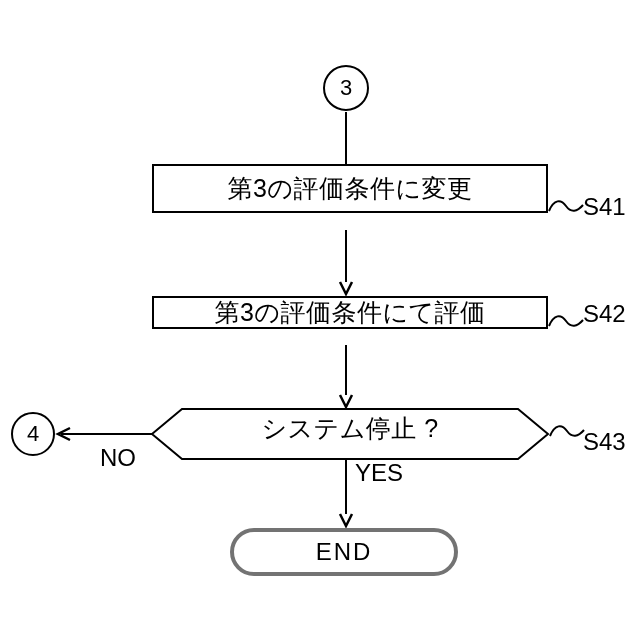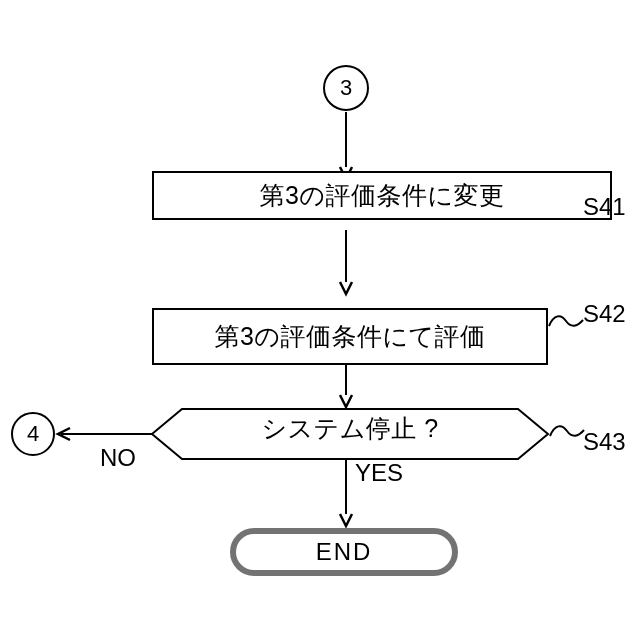--- a/index.html
+++ b/index.html
@@ -32,41 +32,41 @@
     font-size: 25px;
     letter-spacing: 0.5px;
   }
   .decision-text {
     background: transparent;
     border: none;
     font-size: 25px;
     letter-spacing: 0.5px;
   }
   .terminator {
-    border: 6px solid #737373;
+    border: 4px solid #737373;
     border-radius: 24px;
     font-size: 24px;
     letter-spacing: 2px;
   }
   .step-label {
     position: absolute;
     font-size: 24px;
     line-height: 28px;
     z-index: 2;
   }
   .branch-label {
     position: absolute;
     font-size: 24px;
     line-height: 26px;
     z-index: 2;
   }
   
   #circle-3   { left: 323px; top: 65px;  width: 46px;  height: 46px; }
-  #box-s41    { left: 152px; top: 171px; width: 460px; height: 49px; align-items: center; }
-  #box-s42    { left: 152px; top: 308px; width: 396px; height: 57px; }
+  #box-s41    { left: 152px; top: 164px; width: 396px; height: 49px; align-items: center; }
+  #box-s42    { left: 152px; top: 296px; width: 396px; height: 33px; }
   #dec-s43    { left: 182px; top: 409px; width: 336px; height: 38px; }
   #circle-4   { left: 11px;  top: 412px; width: 44px;  height: 44px; }
   #end-node   { left: 230px; top: 528px; width: 228px; height: 48px; }
   #label-s41  { left: 583px; top: 193px; text-align: center; }
   #label-s42  { left: 583px; top: 300px; }
   #label-s43  { left: 583px; top: 420px; margin-top: 8px; }
   #label-no   { left: 100px; top: 445px; }
   #label-yes  { left: 355px; top: 460px; }
 </style>
 </head>

